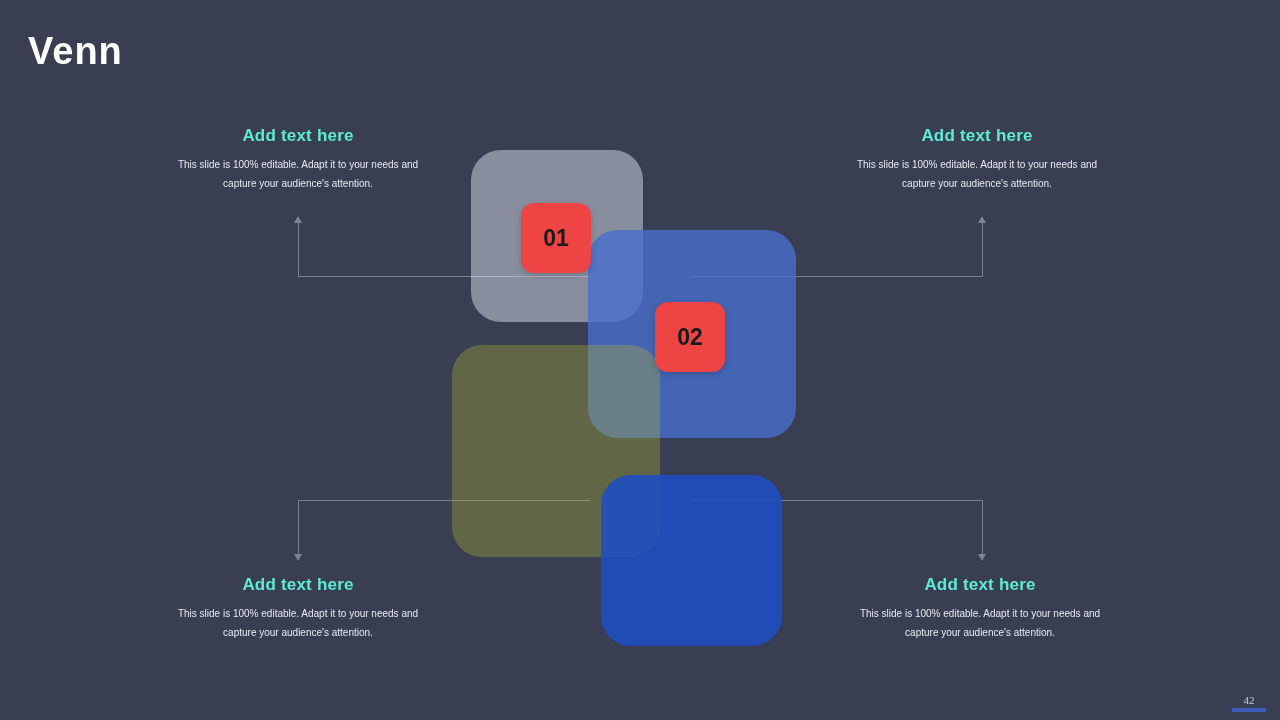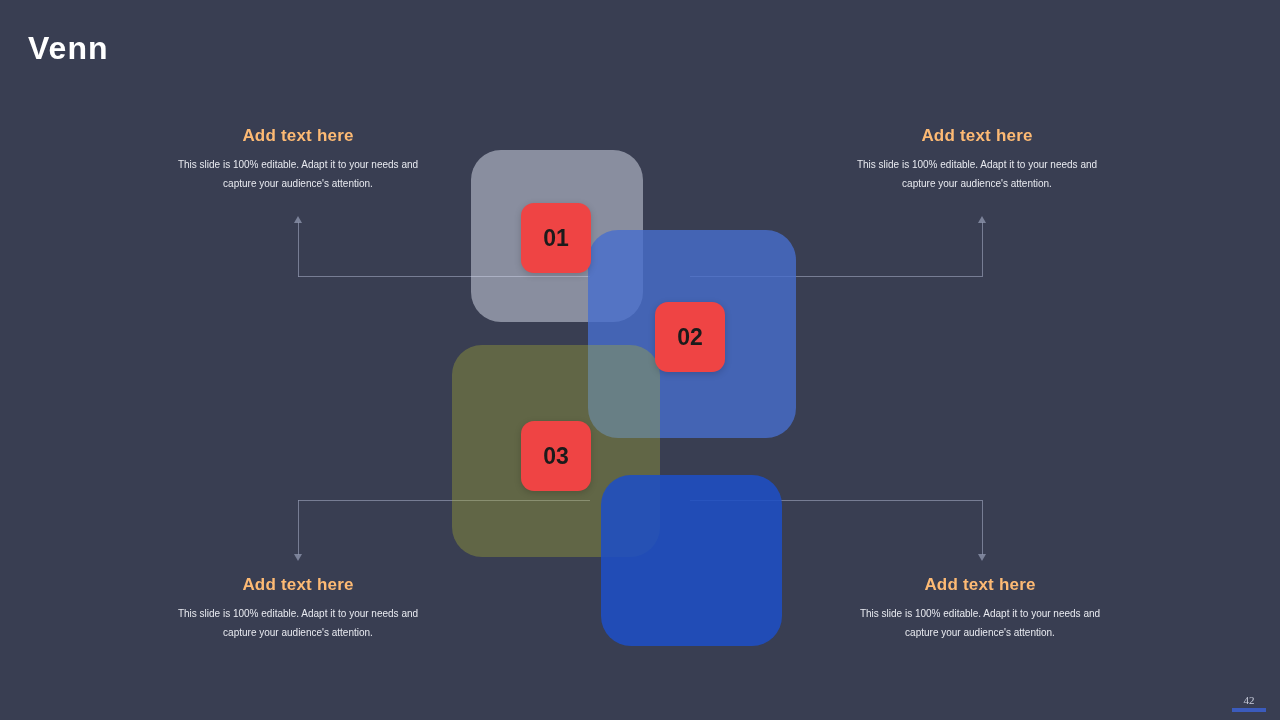--- a/index.html
+++ b/index.html
@@ -16,21 +16,21 @@
     height: 720px;
     background: #393e52;
     overflow: hidden;
   }
 
   
   #page-title {
     position: absolute;
     left: 28px;
     top: 32px;
-    font-size: 32px;
+    font-size: 38px;
     font-weight: bold;
     color: #ffffff;
     letter-spacing: 1px;
     line-height: 1;
   }
 
   
   .venn-shape {
     position: absolute;
     border-radius: 30px;
@@ -129,21 +129,21 @@
 
   
   .text-block {
     position: absolute;
     width: 262px;
     text-align: center;
   }
   .text-block .tb-title {
     font-size: 17px;
     font-weight: bold;
-    color: #fdba74;
+    color: #5eead4;
     margin-bottom: 9px;
     letter-spacing: 0.2px;
   }
   .text-block .tb-body {
     font-size: 10px;
     line-height: 19px;
     color: #e8eaf0;
   }
   #text-block-1 { left: 167px; top: 126px; }
   #text-block-2 { left: 846px; top: 126px; }
@@ -199,21 +199,20 @@
     <div class="arrow-down"></div>
   </div>
 
   <div class="venn-shape" id="venn-shape-1"></div>
   <div class="venn-shape" id="venn-shape-2"></div>
   <div class="venn-shape" id="venn-shape-3"></div>
   <div class="venn-shape" id="venn-shape-4"></div>
 
   <div class="number-badge" id="number-badge-1">01</div>
   <div class="number-badge" id="number-badge-2">02</div>
-  <div class="number-badge" id="number-badge-3">03</div>
 
   <div class="text-block" id="text-block-1">
     <div class="tb-title">Add text here</div>
     <div class="tb-body">This slide is 100% editable. Adapt it to your needs and capture your audience's attention.</div>
   </div>
   <div class="text-block" id="text-block-2">
     <div class="tb-title">Add text here</div>
     <div class="tb-body">This slide is 100% editable. Adapt it to your needs and capture your audience's attention.</div>
   </div>
   <div class="text-block" id="text-block-3">

